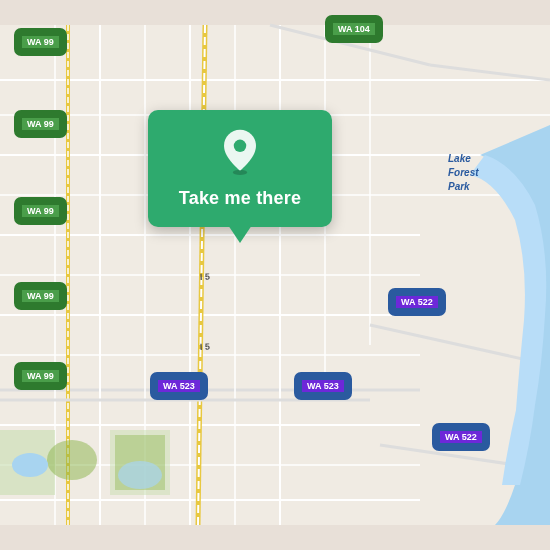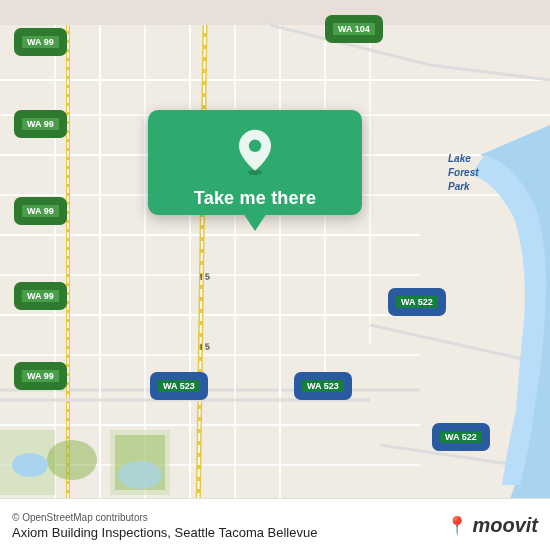--- a/index.html
+++ b/index.html
@@ -24,27 +24,27 @@
       position: absolute;
       top: 0; left: 0;
       width: 100%; height: 100%;
     }
 
     
     #location-card {
       position: absolute;
       top: 110px;
       left: 148px;
-      width: 214px;
+      width: 184px;
       background-color: #2eaa6e;
       border-radius: 10px;
       display: flex;
       flex-direction: column;
       align-items: center;
-      padding: 18px 16px 4px 16px;
+      padding: 18px 16px 16px 16px;
       box-shadow: 0 4px 14px rgba(0,0,0,0.25);
     }
 
     #location-card::after {
       content: '';
       position: absolute;
       bottom: -16px;
       left: 50%;
       transform: translateX(-50%);
       border-left: 12px solid transparent;
@@ -128,21 +128,21 @@
       font-weight: bold;
       color: #333;
       white-space: nowrap;
     }
     .road-badge.green {
       background: #4a9e4a;
       color: #fff;
       border-color: #2e7a2e;
     }
     .road-badge.blue {
-      background: #15803d;
+      background: #6d28d9;
       color: #fff;
       border-color: #2a5a9f;
     }
 
     .lake-label {
       position: absolute;
       font-size: 10px;
       color: #2a5a9f;
       font-style: italic;
       font-weight: bold;
@@ -248,24 +248,14 @@
   <div id="location-card">
 
     <svg class="pin-icon" viewBox="0 0 48 54" xmlns="http://www.w3.org/2000/svg">
       <ellipse cx="24" cy="50" rx="8" ry="3" fill="rgba(0,0,0,0.2)"></ellipse>
       <path d="M24 2 C14 2 6 10 6 20 C6 34 24 48 24 48 C24 48 42 34 42 20 C42 10 34 2 24 2 Z" fill="white" opacity="0.9"></path>
       <circle cx="24" cy="20" r="7" fill="#2eaa6e"></circle>
     </svg>
     <button id="take-me-there-btn">Take me there</button>
   </div>
 
-  <div id="bottom-bar">
-    <div id="bottom-left">
-      <span id="osm-credit">© OpenStreetMap contributors</span>
-      <span id="location-name">Axiom Building Inspections, Seattle Tacoma Bellevue</span>
-    </div>
-    <div id="moovit-logo">
-      <span class="moovit-pin">📍</span>
-      <span class="moovit-text">moovit</span>
-    </div>
-  </div>
 
 </div>
 
 </body></html>

